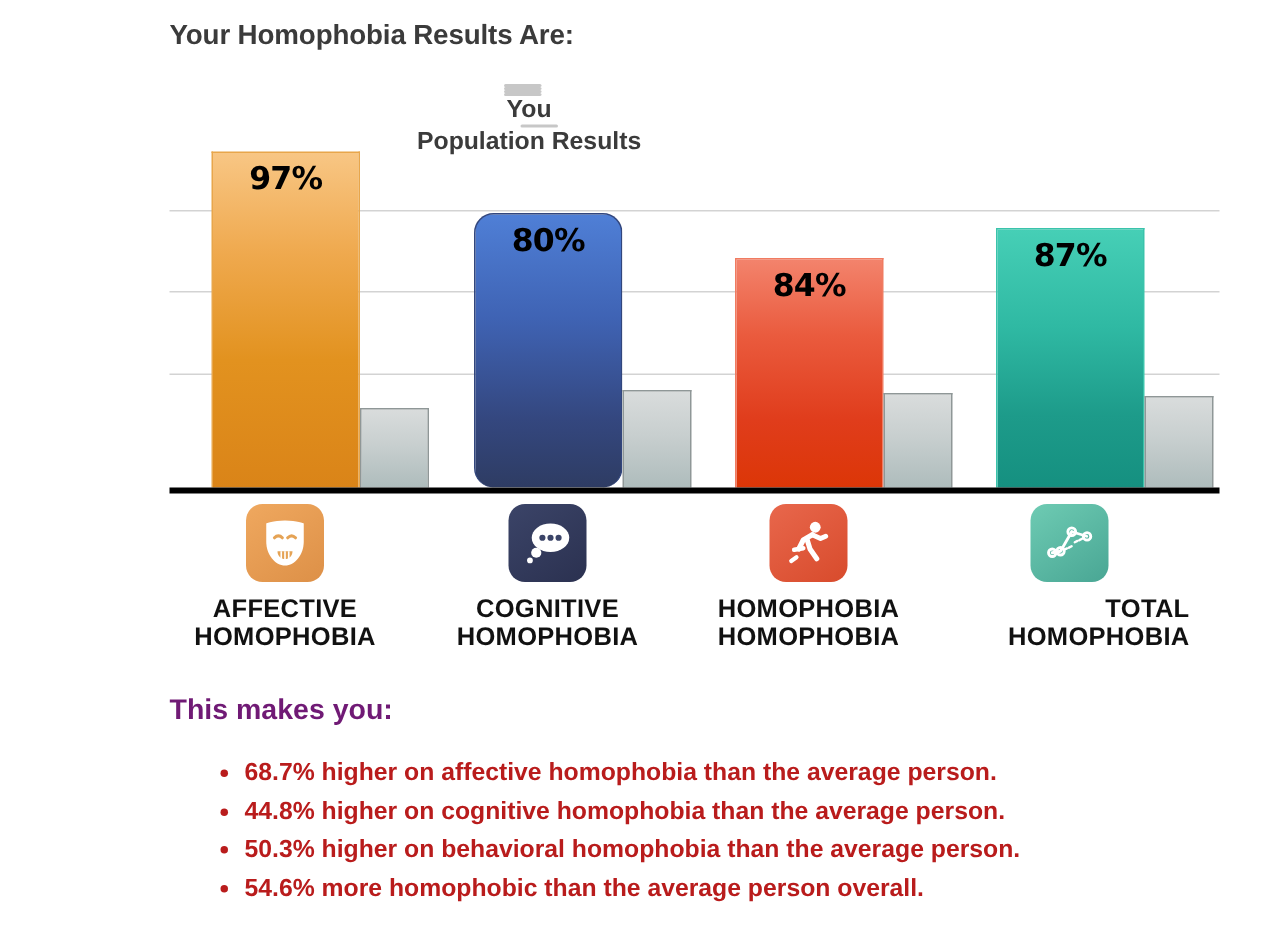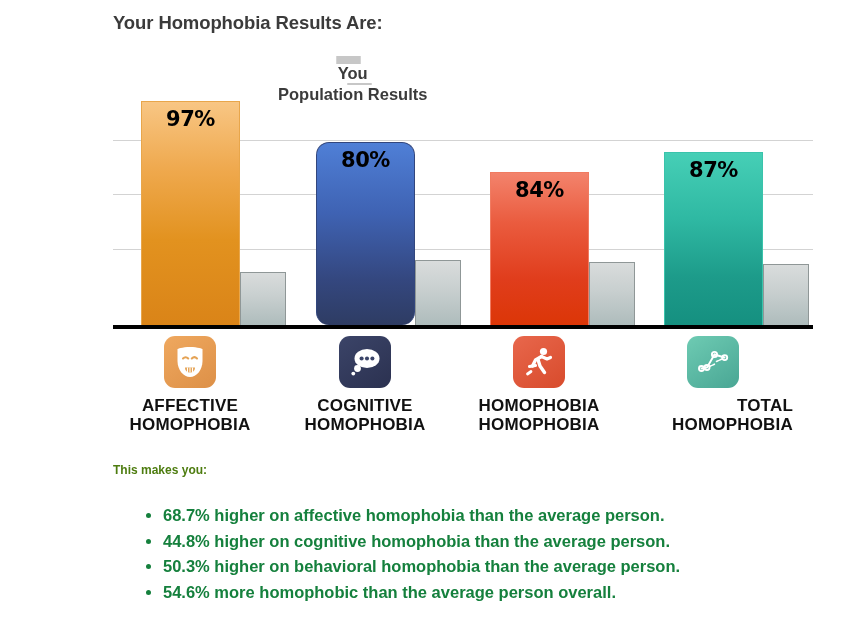--- a/index.html
+++ b/index.html
@@ -137,35 +137,35 @@
     font-weight: bold;
     color: #111111;
     line-height: 19px;
     letter-spacing: 0.2px;
   }
 
   
   .makes-you {
     position: absolute;
     left: 89px; top: 463px;
-    font-size: 12px;
-    font-weight: bold;
-    color: #4d7c0f;
+    font-size: 19px;
+    font-weight: bold;
+    color: #701a75;
   }
   .bullets {
     position: absolute;
     left: 112px; top: 503px;
     margin: 0;
     padding-left: 27px;
     list-style: disc;
   }
   .bullets li {
     font-size: 16.5px;
     font-weight: bold;
-    color: #15803d;
+    color: #b91c1c;
     line-height: 25.6px;
     white-space: nowrap;
   }
 </style>
 </head>
 <body>
 
 <div id="page">
 
   <div class="page-title">Your Homophobia Results Are:</div>

